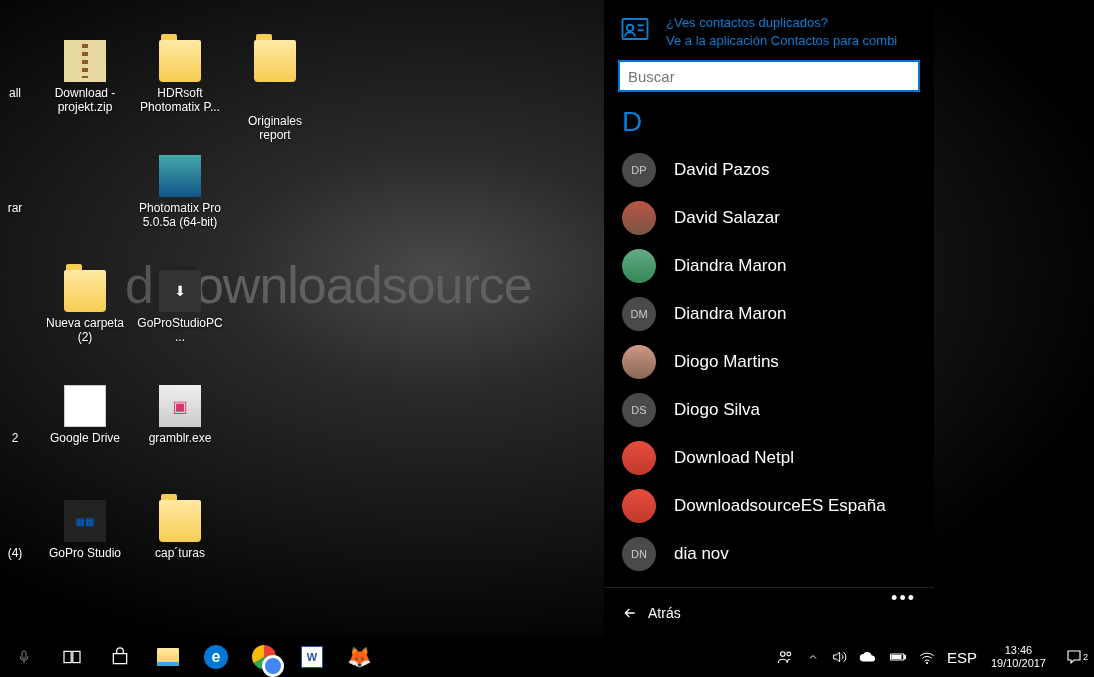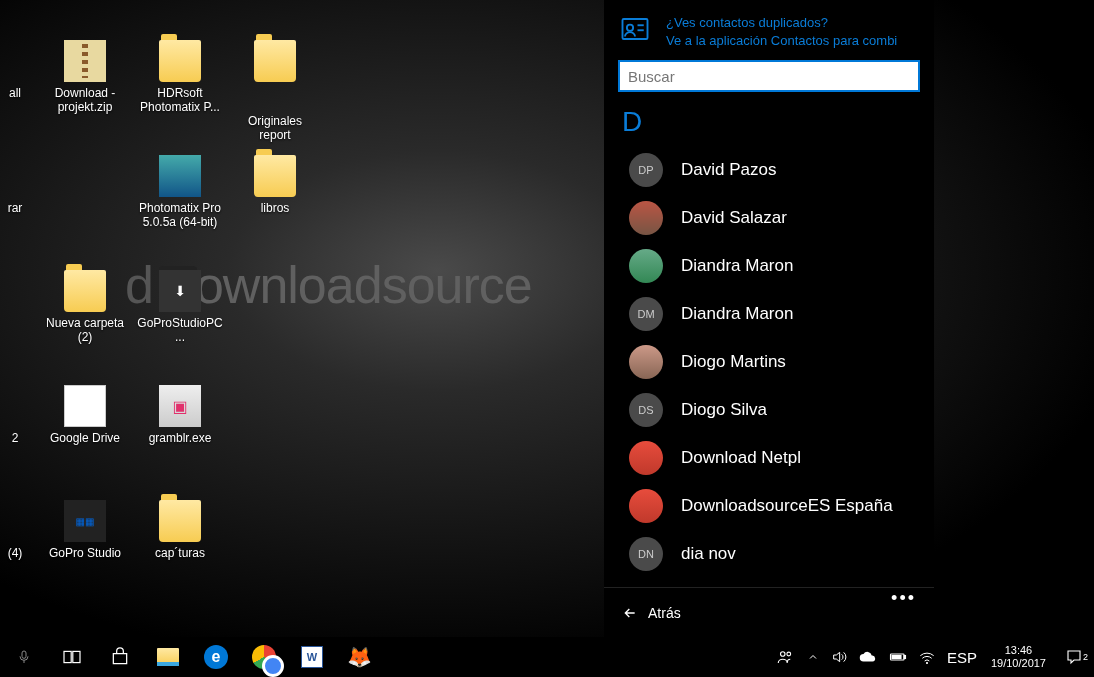--- a/index.html
+++ b/index.html
@@ -78,21 +78,21 @@
     color:#333;font-size:15px;padding:0 8px;outline:none;
   }
   .search-input::placeholder{color:#767676;}
   .letter-header{
     color:#0a7dd8;font-size:28px;font-weight:400;
     padding:4px 18px 8px 18px;
   }
   .contacts{flex:1;overflow:hidden;}
   .contact-row{
     display:flex;align-items:center;gap:18px;
-    padding:8px 18px;height:48px;margin-left:7px;
+    padding:8px 18px;height:48px;
   }
   .avatar{width:34px;height:34px;border-radius:50%;display:flex;align-items:center;justify-content:center;font-size:11px;font-weight:400;flex:0 0 auto;}
   .contact-name{font-size:17px;color:#fff;font-weight:400;}
   .panel-footer{
     height:50px; display:flex;justify-content:space-between;
     padding:0 18px;border-top:1px solid #222;
   }
   .back-btn{display:flex;align-items:center;gap:10px;color:#fff;font-size:14px;}
   .more-dots{letter-spacing:2px;font-size:18px;color:#fff;}
   
@@ -134,24 +134,20 @@
       <div class="glyph folder"></div>
       <div class="label">Originales report</div>
     </div>
     <div class="icon-cell" style="left: -30px; top: 155px;">
       <div class="glyph" style="opacity: 0.3; width: 10px;"></div>
       <div class="label">rar</div>
     </div>
     <div class="icon-cell" style="left: 135px; top: 155px;">
       <div class="glyph" style="background: linear-gradient(rgb(68, 170, 170), rgb(17, 85, 136));"></div>
       <div class="label">Photomatix Pro 5.0.5a (64-bit)</div>
-    </div>
-    <div class="icon-cell" style="left: 230px; top: 155px;">
-      <div class="glyph folder"></div>
-      <div class="label">libros</div>
     </div>
     <div class="icon-cell" style="left: 40px; top: 270px;">
       <div class="glyph folder"></div>
       <div class="label">Nueva carpeta (2)</div>
     </div>
     <div class="icon-cell" style="left: 135px; top: 270px;">
       <div class="glyph" style="background: rgb(51, 51, 51);">
         <span style="font-size:14px;">⬇</span>
       </div>
       <div class="label">GoProStudioPC...</div>

